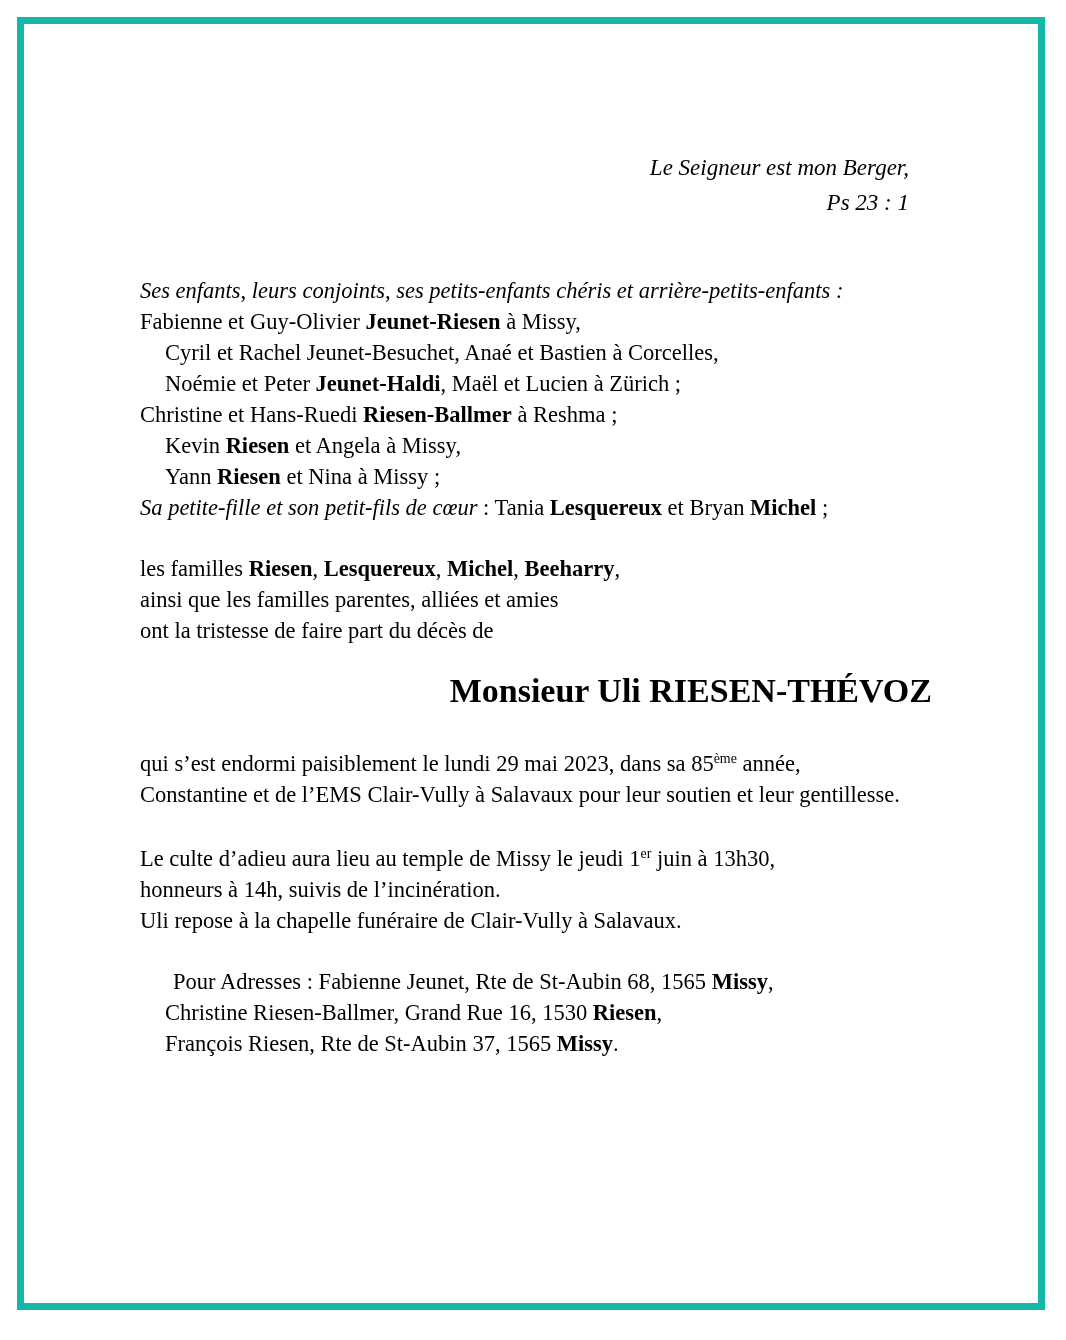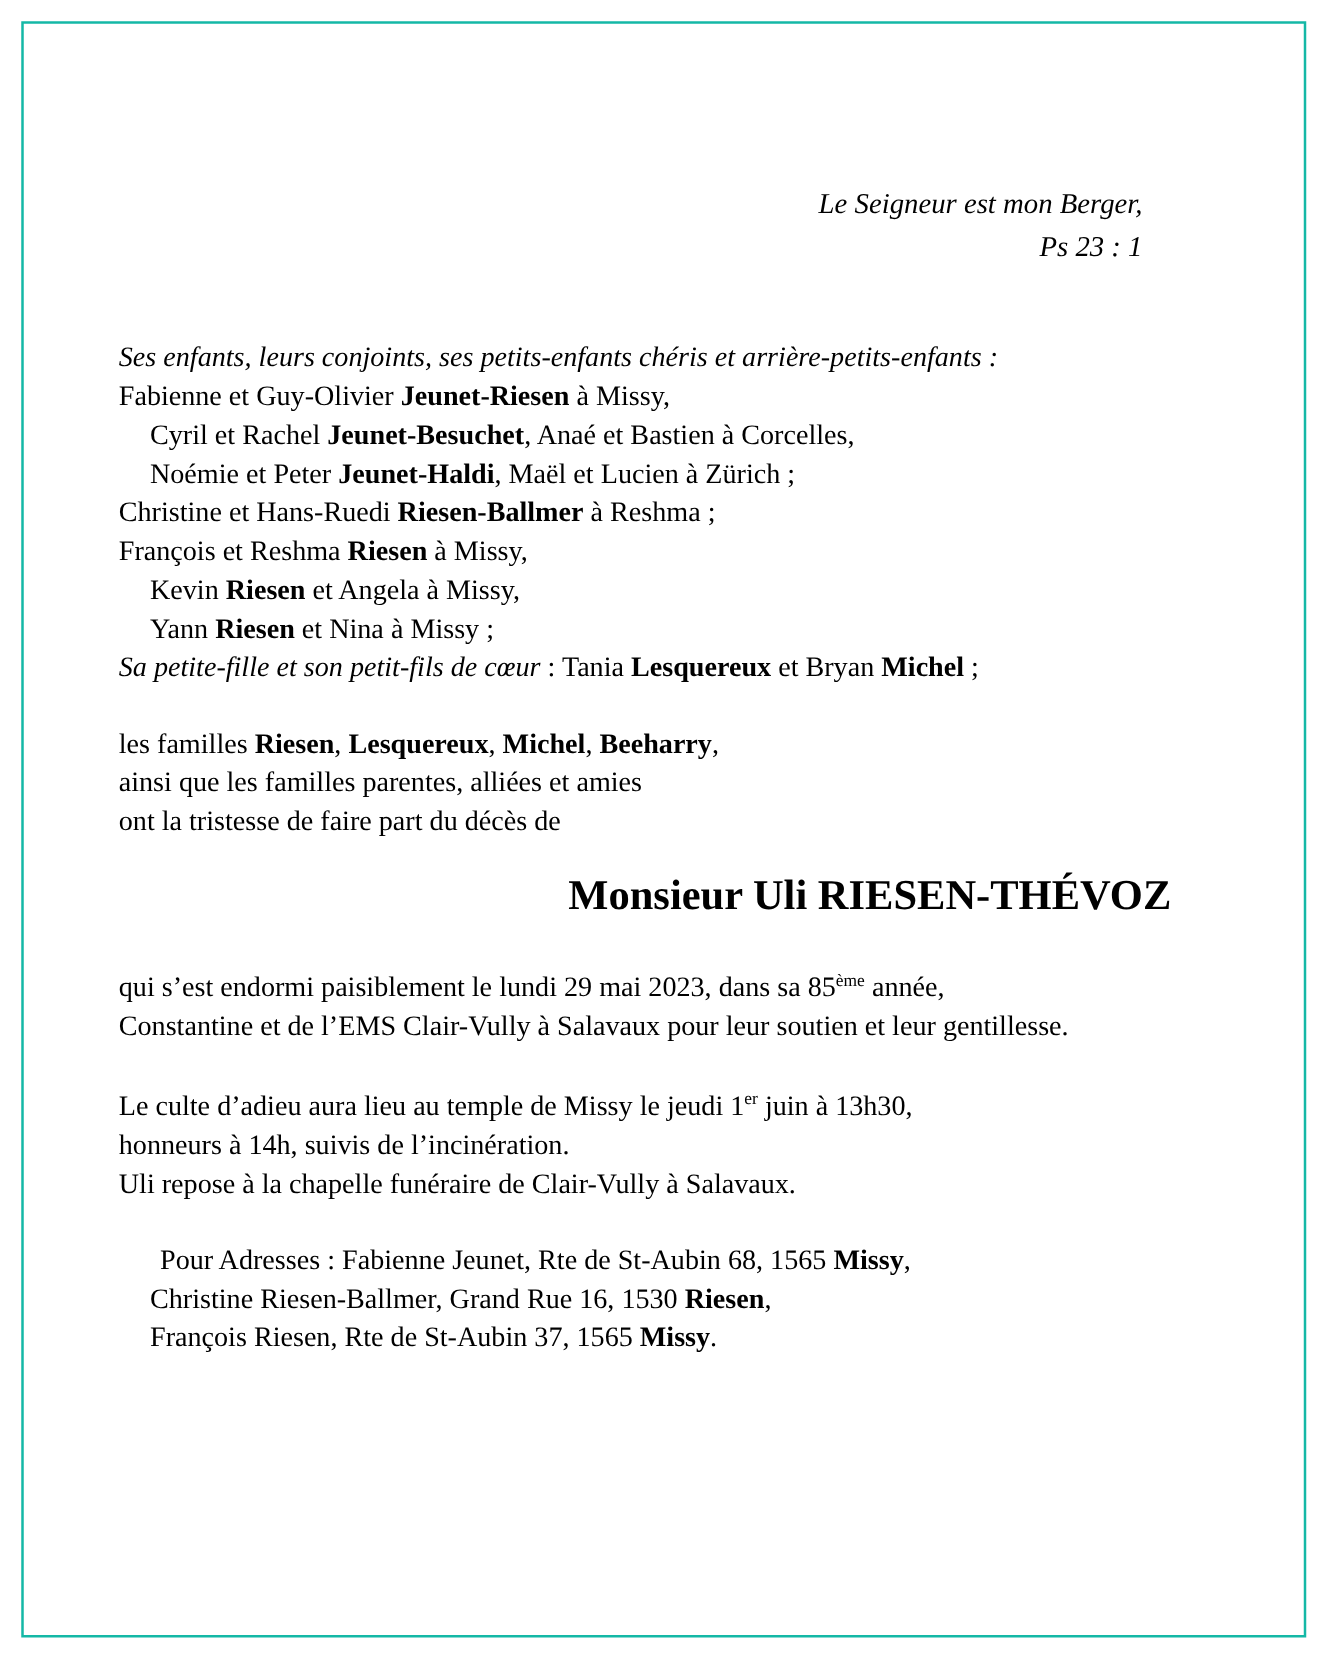--- a/index.html
+++ b/index.html
@@ -12,33 +12,33 @@
   .page {
     position: relative;
     width: 1066px; height: 1340px;
     background: #ffffff;
     overflow: hidden;
   }
   .frame {
     position: absolute;
     left: 17px; top: 17px;
     width: 1028px; height: 1293px;
-    border: 2px solid #14b8a6;
+    border: 7px solid #14b8a6;
     background: #ffffff;
   }
   .epigraph {
     margin-top: 126px;
     padding-right: 129px;
     text-align: right;
     font-style: italic;
     font-size: 23px;
     line-height: 35px;
   }
   .column {
-    margin-left: 76px;
+    margin-left: 116px;
     margin-right: 106px;
   }
   .textline {
     font-size: 22.5px;
     line-height: 31px;
     white-space: nowrap;
   }
   .indent { padding-left: 25px; }
   .first-indent { padding-left: 33px; }
   .sec-relatives { margin-top: 55px; }
@@ -68,24 +68,23 @@
     <div class="epigraph">
       <div class="epiline">Le Seigneur est mon Berger,</div>
       <div class="epiline">Ps 23 : 1</div>
     </div>
 
     <div class="column">
 
       <div class="sec-relatives">
         <div class="textline"><span style="font-style: italic;">Ses enfants, leurs conjoints, ses petits-enfants chéris et arrière-petits-enfants :</span></div>
         <div class="textline"><span>Fabienne et Guy-Olivier </span><span style="font-weight: bold;">Jeunet-Riesen</span><span> à Missy,</span></div>
-        <div class="textline indent"><span>Cyril et Rachel </span><span style="font-weight: bold; text-align: center;">Jeunet-Besuchet</span><span>, Anaé et Bastien à Corcelles,</span></div>
+        <div class="textline indent"><span>Cyril et Rachel </span><span style="font-weight: normal; text-align: center;">Jeunet-Besuchet</span><span>, Anaé et Bastien à Corcelles,</span></div>
         <div class="textline indent"><span>Noémie et Peter </span><span style="font-weight: bold;">Jeunet-Haldi</span><span>, Maël et Lucien à Zürich ;</span></div>
         <div class="textline"><span>Christine et Hans-Ruedi </span><span style="font-weight: bold;">Riesen-Ballmer</span><span> à Reshma ;</span></div>
-        <div class="textline"><span>François et Reshma </span><span style="font-weight: bold;">Riesen</span><span> à Missy,</span></div>
         <div class="textline indent"><span>Kevin </span><span style="font-weight: bold;">Riesen</span><span> et Angela à Missy,</span></div>
         <div class="textline indent"><span>Yann </span><span style="font-weight: bold;">Riesen</span><span> et Nina à Missy ;</span></div>
         <div class="textline"><span style="font-style: italic;">Sa petite-fille et son petit-fils de cœur</span><span> : Tania </span><span style="font-weight: bold;">Lesquereux</span><span> et Bryan </span><span style="font-weight: bold;">Michel</span><span> ;</span></div>
       </div>
 
       <div class="sec-families">
         <div class="textline"><span>les familles </span><span style="font-weight: bold;">Riesen</span><span>, </span><span style="font-weight: bold;">Lesquereux</span><span>, </span><span style="font-weight: bold;">Michel</span><span>, </span><span style="font-weight: bold;">Beeharry</span><span>,</span></div>
         <div class="textline"><span>ainsi que les familles parentes, alliées et amies</span></div>
         <div class="textline"><span>ont la tristesse de faire part du décès de</span></div>
       </div>

